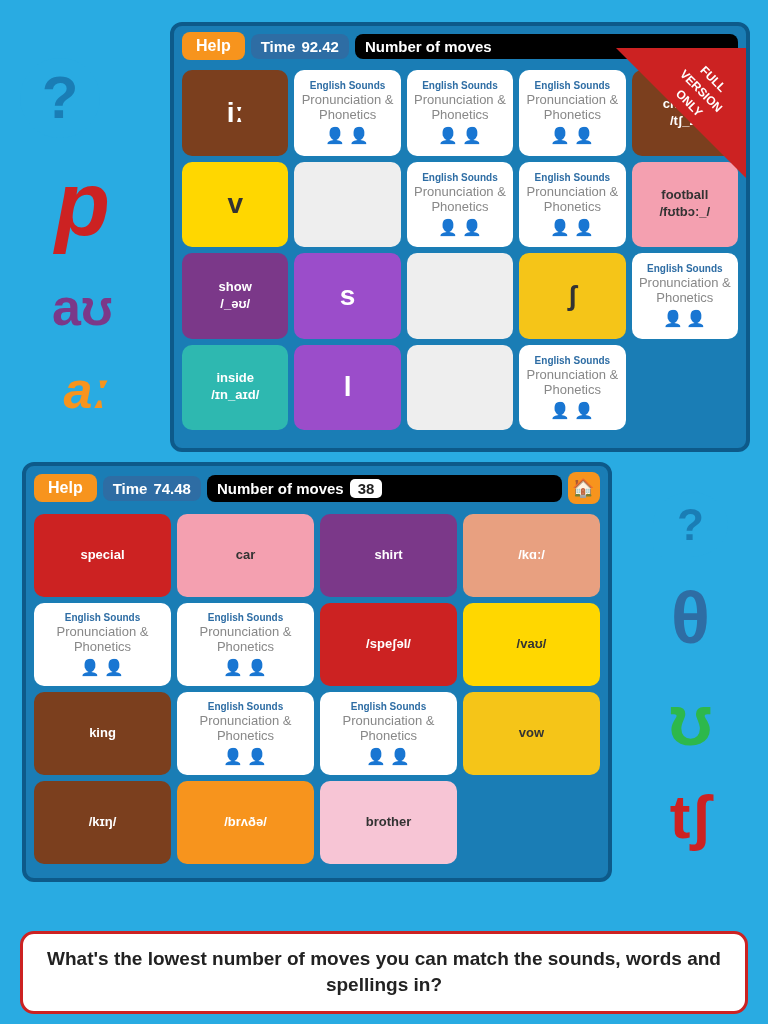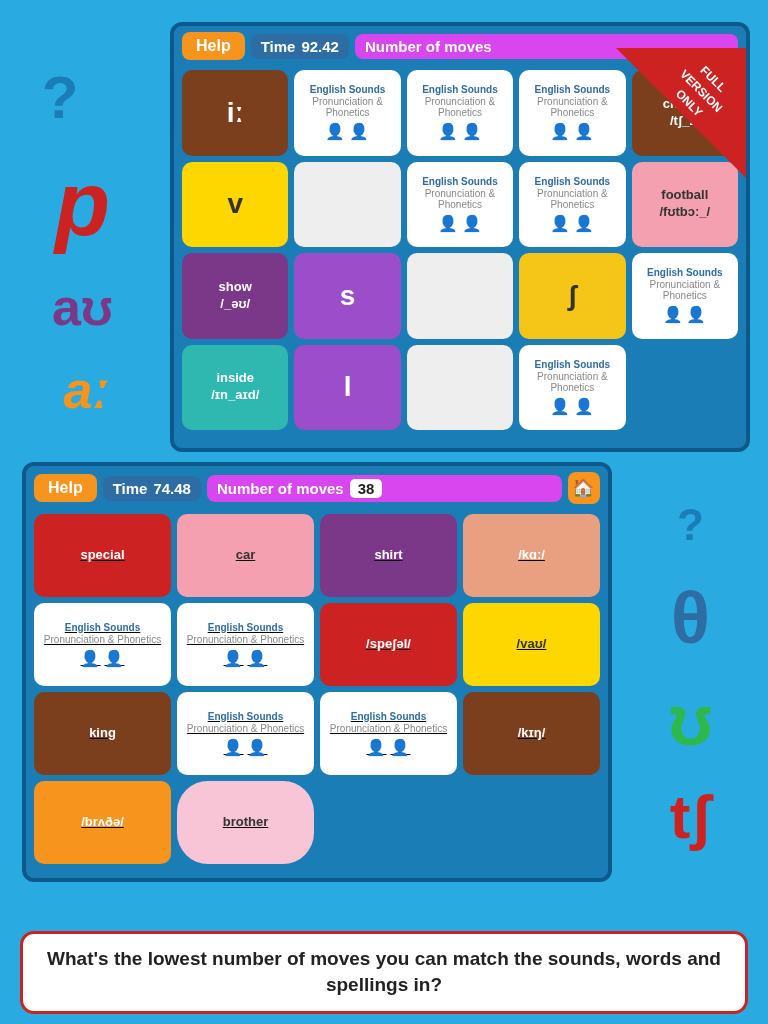--- a/index.html
+++ b/index.html
@@ -57,21 +57,21 @@
       font-size: 15px;
       border-radius: 8px;
       padding: 4px 10px;
       display: flex;
       align-items: center;
       gap: 6px;
     }
     .time-label { font-weight: bold; }
     .time-value { font-weight: bold; text-align: center; }
     .moves-box {
-      background: #d946ef;
+      background: #000000;
       color: white;
       font-size: 15px;
       border-radius: 8px;
       padding: 4px 10px;
       display: flex;
       align-items: center;
       gap: 6px;
       flex: 1;
     }
     .moves-label { font-weight: bold; }
@@ -142,21 +142,21 @@
     }
     .es-title {
       color: #2e6da4;
       font-weight: bold;
       font-size: 10px;
       text-align: center;
       line-height: 1.2;
     }
     .es-subtitle {
       color: #888;
-      font-size: 10px;
+      font-size: 13px;
       text-align: center;
     }
     .es-figures {
       display: flex;
       gap: 4px;
       margin-top: 4px;
     }
     .es-fig-red { color: #cc2222; }
     .es-fig-blue { color: #2e6da4; }
 
@@ -411,21 +411,21 @@
       <span class="time-label">Time</span>
       <span class="time-value">74.48</span>
     </div>
     <div class="moves-box">
       <span class="moves-label">Number of moves</span>
       <span class="moves-value">38</span>
     </div>
     <button class="home-btn">🏠</button>
   </div>
 
-  <div style="display:grid; grid-template-columns: repeat(4,1fr); grid-template-rows: repeat(4,1fr); gap:6px; padding:4px 8px 8px 8px; height: calc(100% - 50px); text-decoration: underline;">
+  <div style="display:grid; grid-template-columns: repeat(4,1fr); grid-template-rows: repeat(4,1fr); gap:6px; padding:4px 8px 8px 8px; height: calc(100% - 50px);">
 
     <div class="cell cell-red">
       <span class="cell-text">special</span>
     </div>
     <div class="cell" style="background:#f4a0b0; color:#333;">
       <span class="cell-text">car</span>
     </div>
     <div class="cell cell-purple">
       <span class="cell-text">shirt</span>
     </div>
@@ -469,27 +469,30 @@
     </div>
     <div class="es-card">
       <div class="es-title">English Sounds</div>
       <div class="es-subtitle">Pronunciation &amp; Phonetics</div>
       <div class="es-figures">
         <span class="es-fig-red">👤</span>
         <span class="es-fig-blue">👤</span>
       </div>
     </div>
 
+    <div class="cell cell-yellow2">
+      <span class="cell-text">vow</span>
+    </div>
     <div class="cell cell-brown">
       <span class="cell-text">/kɪŋ/</span>
     </div>
     <div class="cell cell-orange">
       <span class="cell-text">/brʌðə/</span>
     </div>
-    <div class="cell" style="background:#f7c5d5; color:#333;border-radius:31px;">
+    <div class="cell" style="background:#f7c5d5; color:#333;">
       <span class="cell-text">brother</span>
     </div>
   </div>
 </div>
 
 <div class="right-deco-bottom">
   <div style="background:#29abe2; border-radius:50% 50% 50% 10px; width:75px; height:65px; display:flex; align-items:center; justify-content:center; font-size:44px; font-weight:bold; color:#1a7db5;">
     <span>?</span>
   </div>
   <div style="font-size:72px; font-weight:bold; color:#2e6da4;">θ</div>

